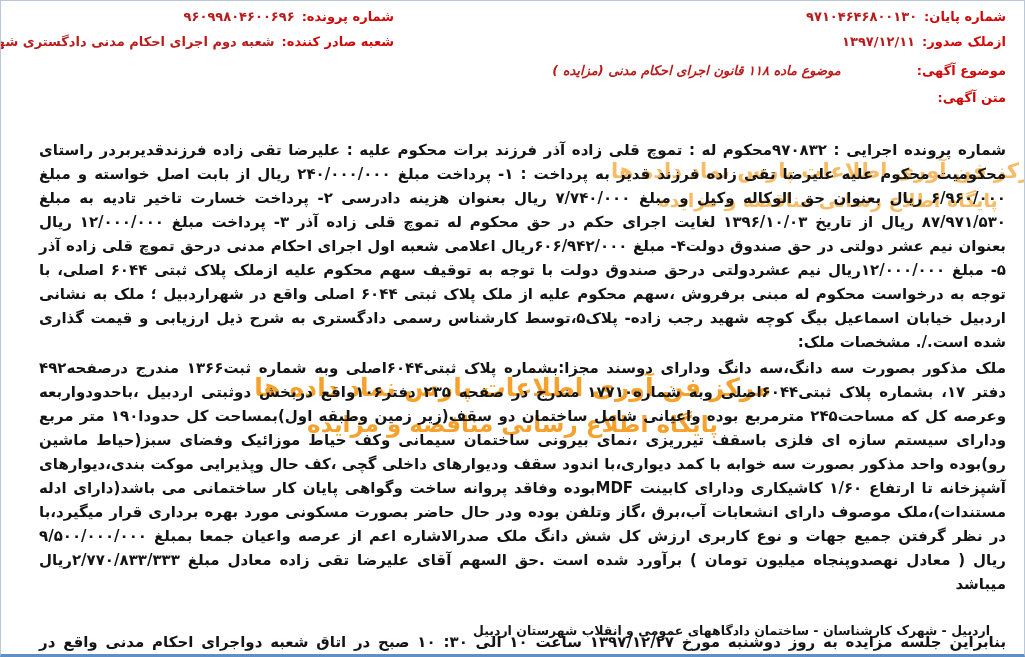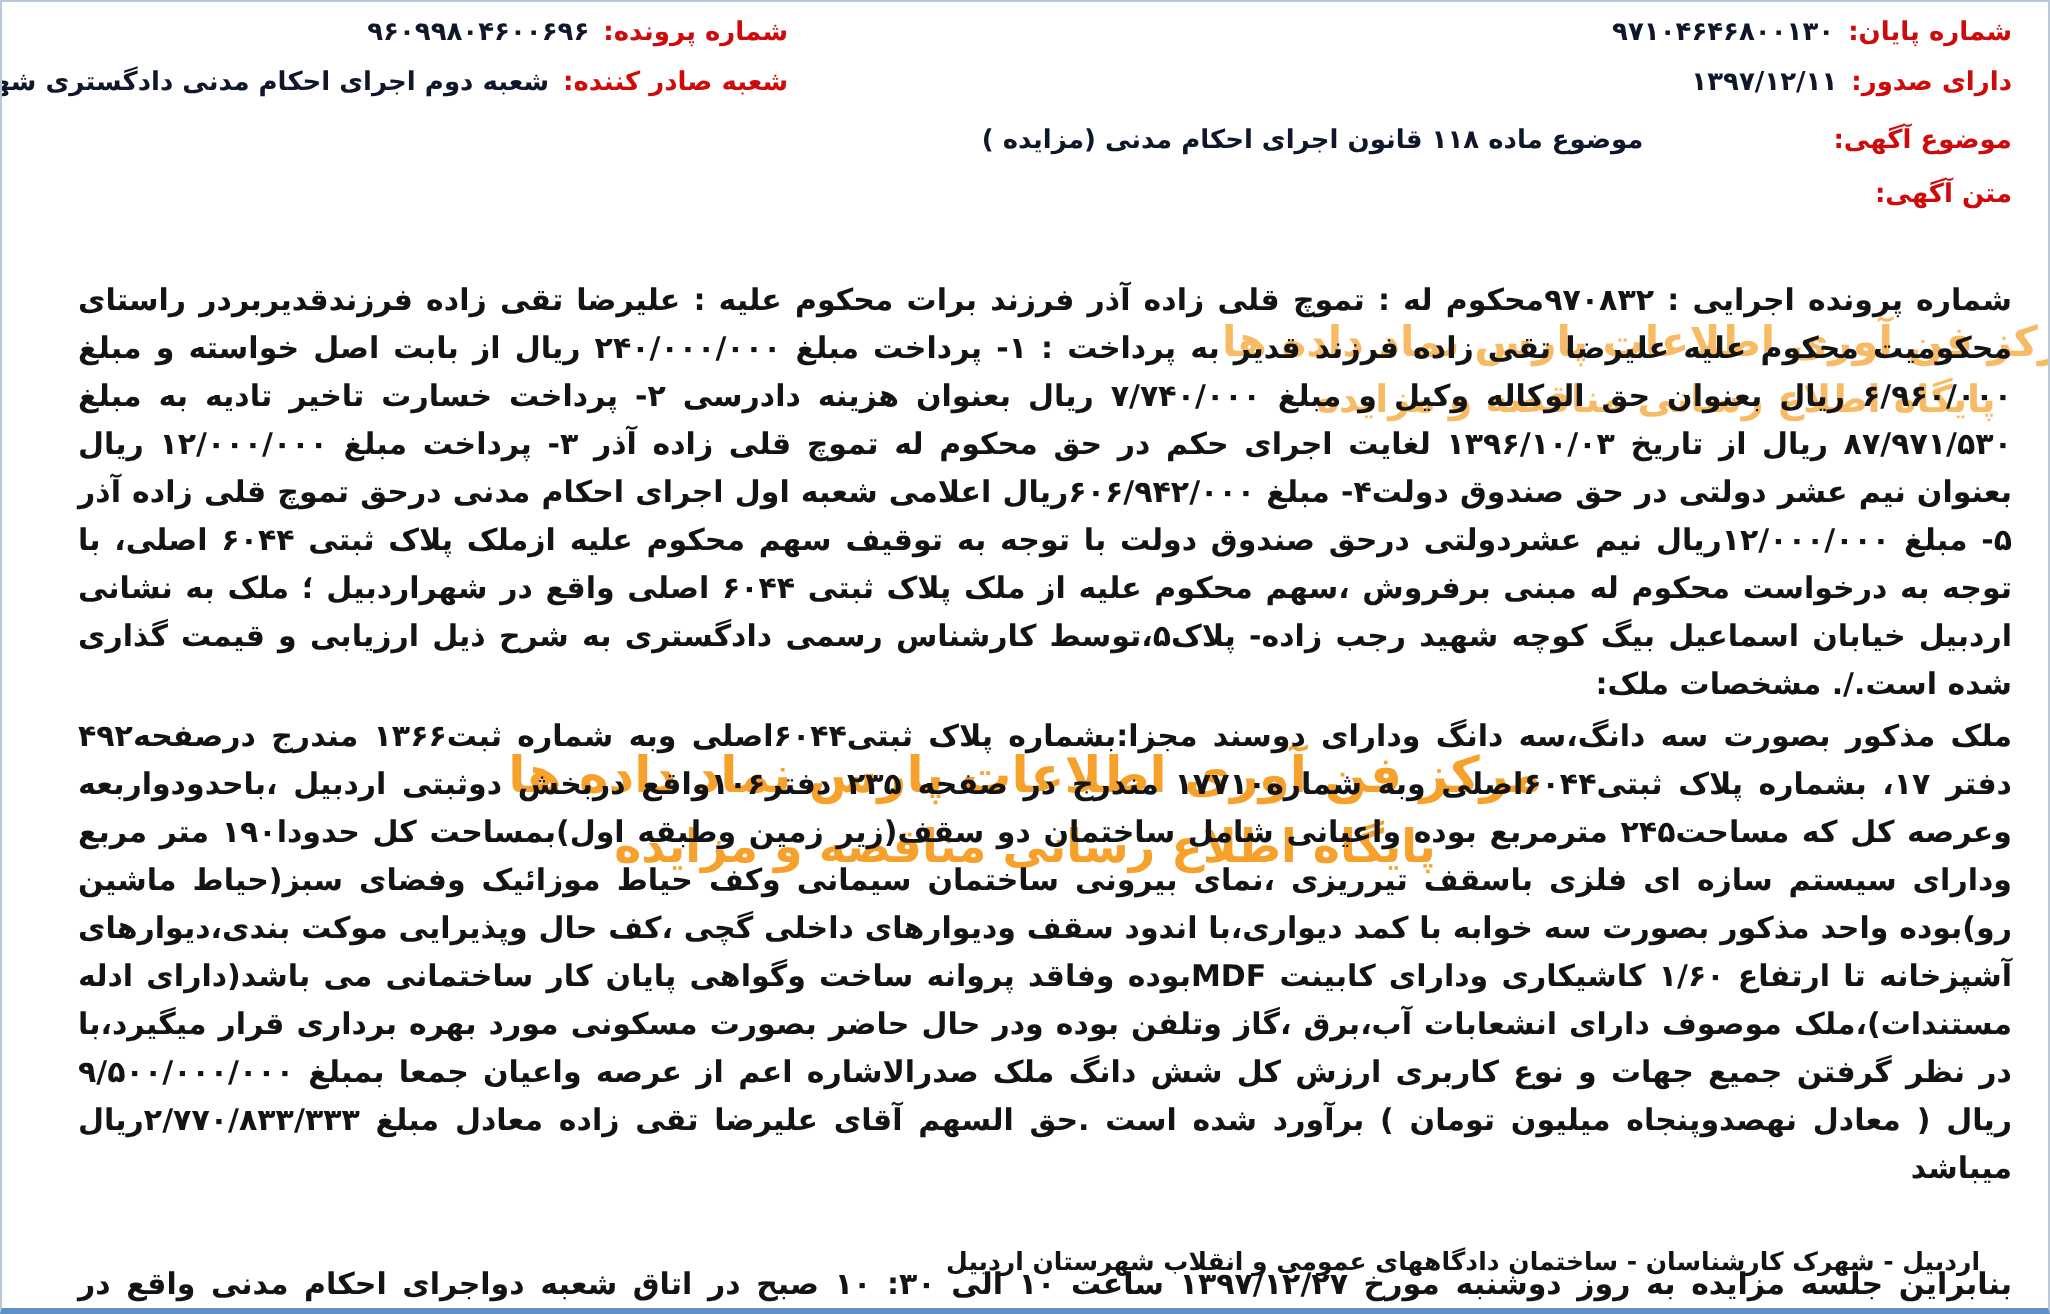--- a/index.html
+++ b/index.html
@@ -43,22 +43,22 @@
     line-height: 16px;
   }
   .hdr-row.r1 { margin-bottom: 9px; }
   .hdr-row.r2 { margin-bottom: 13px; }
   .hdr-row.r3 { margin-bottom: 11px; }
   .hdr-row.r4 { margin-bottom: 32px; }
   .hdr-cell { display: flex; gap: 7px; align-items: baseline; white-space: nowrap; }
   .hdr-cell.c1 { width: 62%; }
   .hdr-cell.c2 { width: 38%; }
   .label { color: #cf0a0a; white-space: nowrap; }
-  .value { color: #0f172a; }
-  .spaced1 { margin-right: 95px; }
+  .value { color: #b91c1c; }
+  .spaced1 { margin-right: 76px; font-style: italic; }
   .spaced2 { margin-right: 300px; }
   .para {
     font-size: 15px;
     font-weight: bold;
     color: #141414;
     line-height: 1.6;
     text-align: justify;
     margin: 0;
     padding-left: 20px;
   }
@@ -106,21 +106,21 @@
         <span class="value">۹۷۱۰۴۶۴۶۸۰۰۱۳۰</span>
       </div>
       <div class="hdr-cell c2">
         <span class="label">شماره پرونده:</span>
         <span class="value">۹۶۰۹۹۸۰۴۶۰۰۶۹۶</span>
       </div>
     </div>
 
     <div class="hdr-row r2">
       <div class="hdr-cell c1">
-        <span class="label">دارای صدور:</span>
+        <span class="label">ازملک صدور:</span>
         <span class="value">۱۳۹۷/۱۲/۱۱</span>
       </div>
       <div class="hdr-cell c2">
         <span class="label">شعبه صادر کننده:</span>
         <span class="value">شعبه دوم اجرای احکام مدنی دادگستری شهرستان اردبیل/قدیم</span>
       </div>
     </div>
 
     <div class="hdr-row r3">
       <span class="label">موضوع آگهی:</span>

